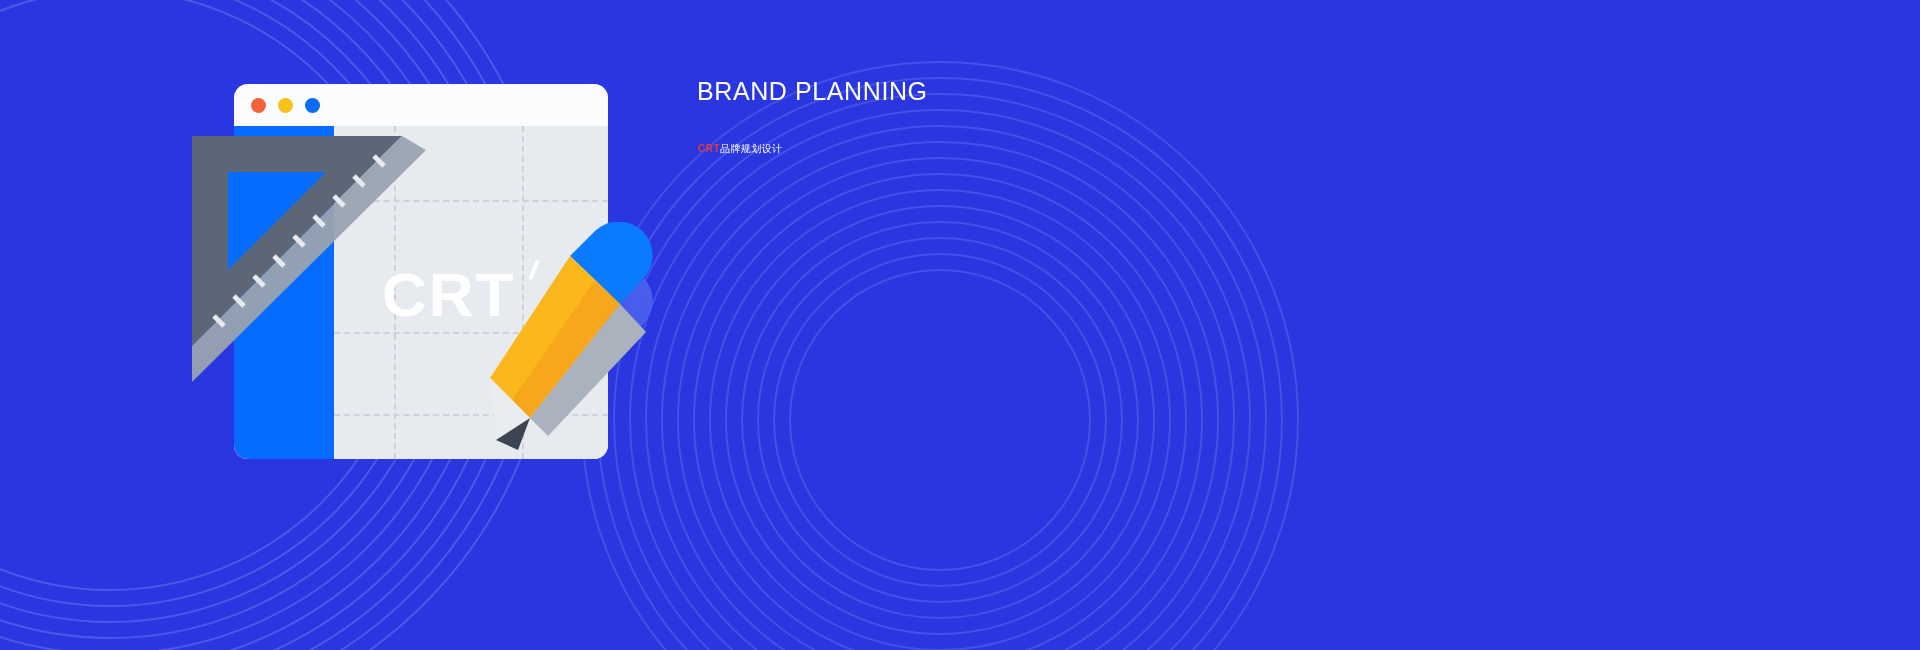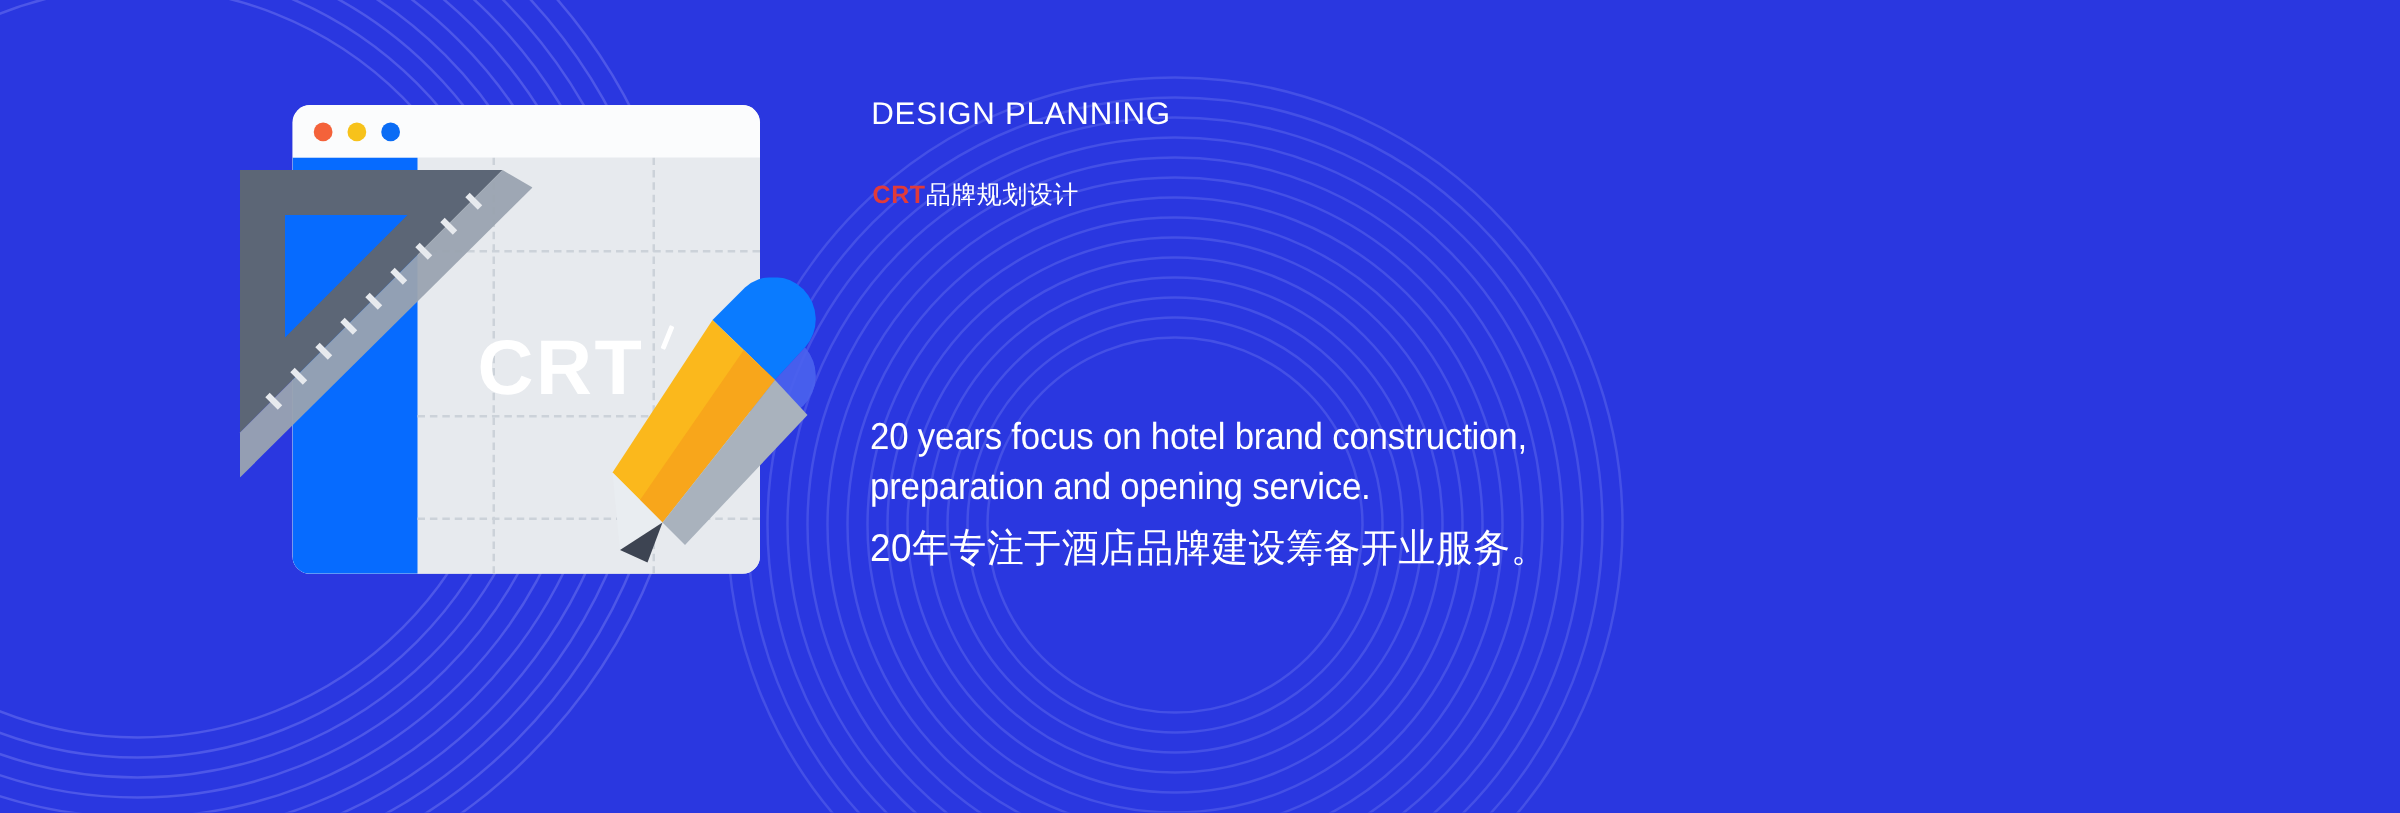--- a/index.html
+++ b/index.html
@@ -62,21 +62,21 @@
   .pencil{position:absolute;left:290px;top:150px;width:210px;height:260px;}
 
   
   .headline{
     position:absolute;left:697px;top:76px;width:640px;
     color:#ffffff;font-size:25px;line-height:1.23;
     letter-spacing:.6px;font-weight:400;
   }
   .sub-cn{
     position:absolute;left:698px;top:142px;
-    font-size:20px;letter-spacing:.4px;color:#ffffff;
+    font-size:10px;letter-spacing:.4px;color:#ffffff;
   }
   .sub-cn .crt-red{color:#e03a3a;font-weight:600;letter-spacing:.5px;}
 
   .tagline{
     position:absolute;left:696px;top:330px;width:700px;
     color:#ffffff;
   }
   .tag-en{
     font-size:30px;line-height:1.33;font-weight:400;
     letter-spacing:-.2px;
@@ -178,26 +178,21 @@
       <path d="M118 104 a34 34 0 0 0 48 -48 L142 82 Z" fill="#4b63ef" opacity="0.6"></path>
       <path d="M92 34 L142 82 L52 196 L12 156 Z" fill="#fbb81c"></path>
       <path d="M117 58 L142 82 L52 196 L34 178 Z" fill="#f8a61b"></path>
       <path d="M142 82 L168 110 L70 214 L52 196 Z" fill="#a9b2bd"></path>
       <path d="M12 156 L52 196 L18 218 Z" fill="#e9edf1"></path>
       <path d="M18 218 L52 196 L40 228 Z" fill="#3d4452"></path>
     </svg>
   </div>
 
   <div class="headline">
-    <div>DESIGN PLANNING</div>
+    <div>BRAND PLANNING</div>
   </div>
 
   <div class="sub-cn">
     <span class="crt-red">CRT</span><span>品牌规划设计</span>
   </div>
 
-  <div class="tagline">
-    <div class="tag-en">20 years focus on hotel brand construction,</div>
-    <div class="tag-en">preparation and opening service.</div>
-    <div class="tag-cn">20年专注于酒店品牌建设筹备开业服务。</div>
-  </div>
 
 </div>
 
 </body></html>

